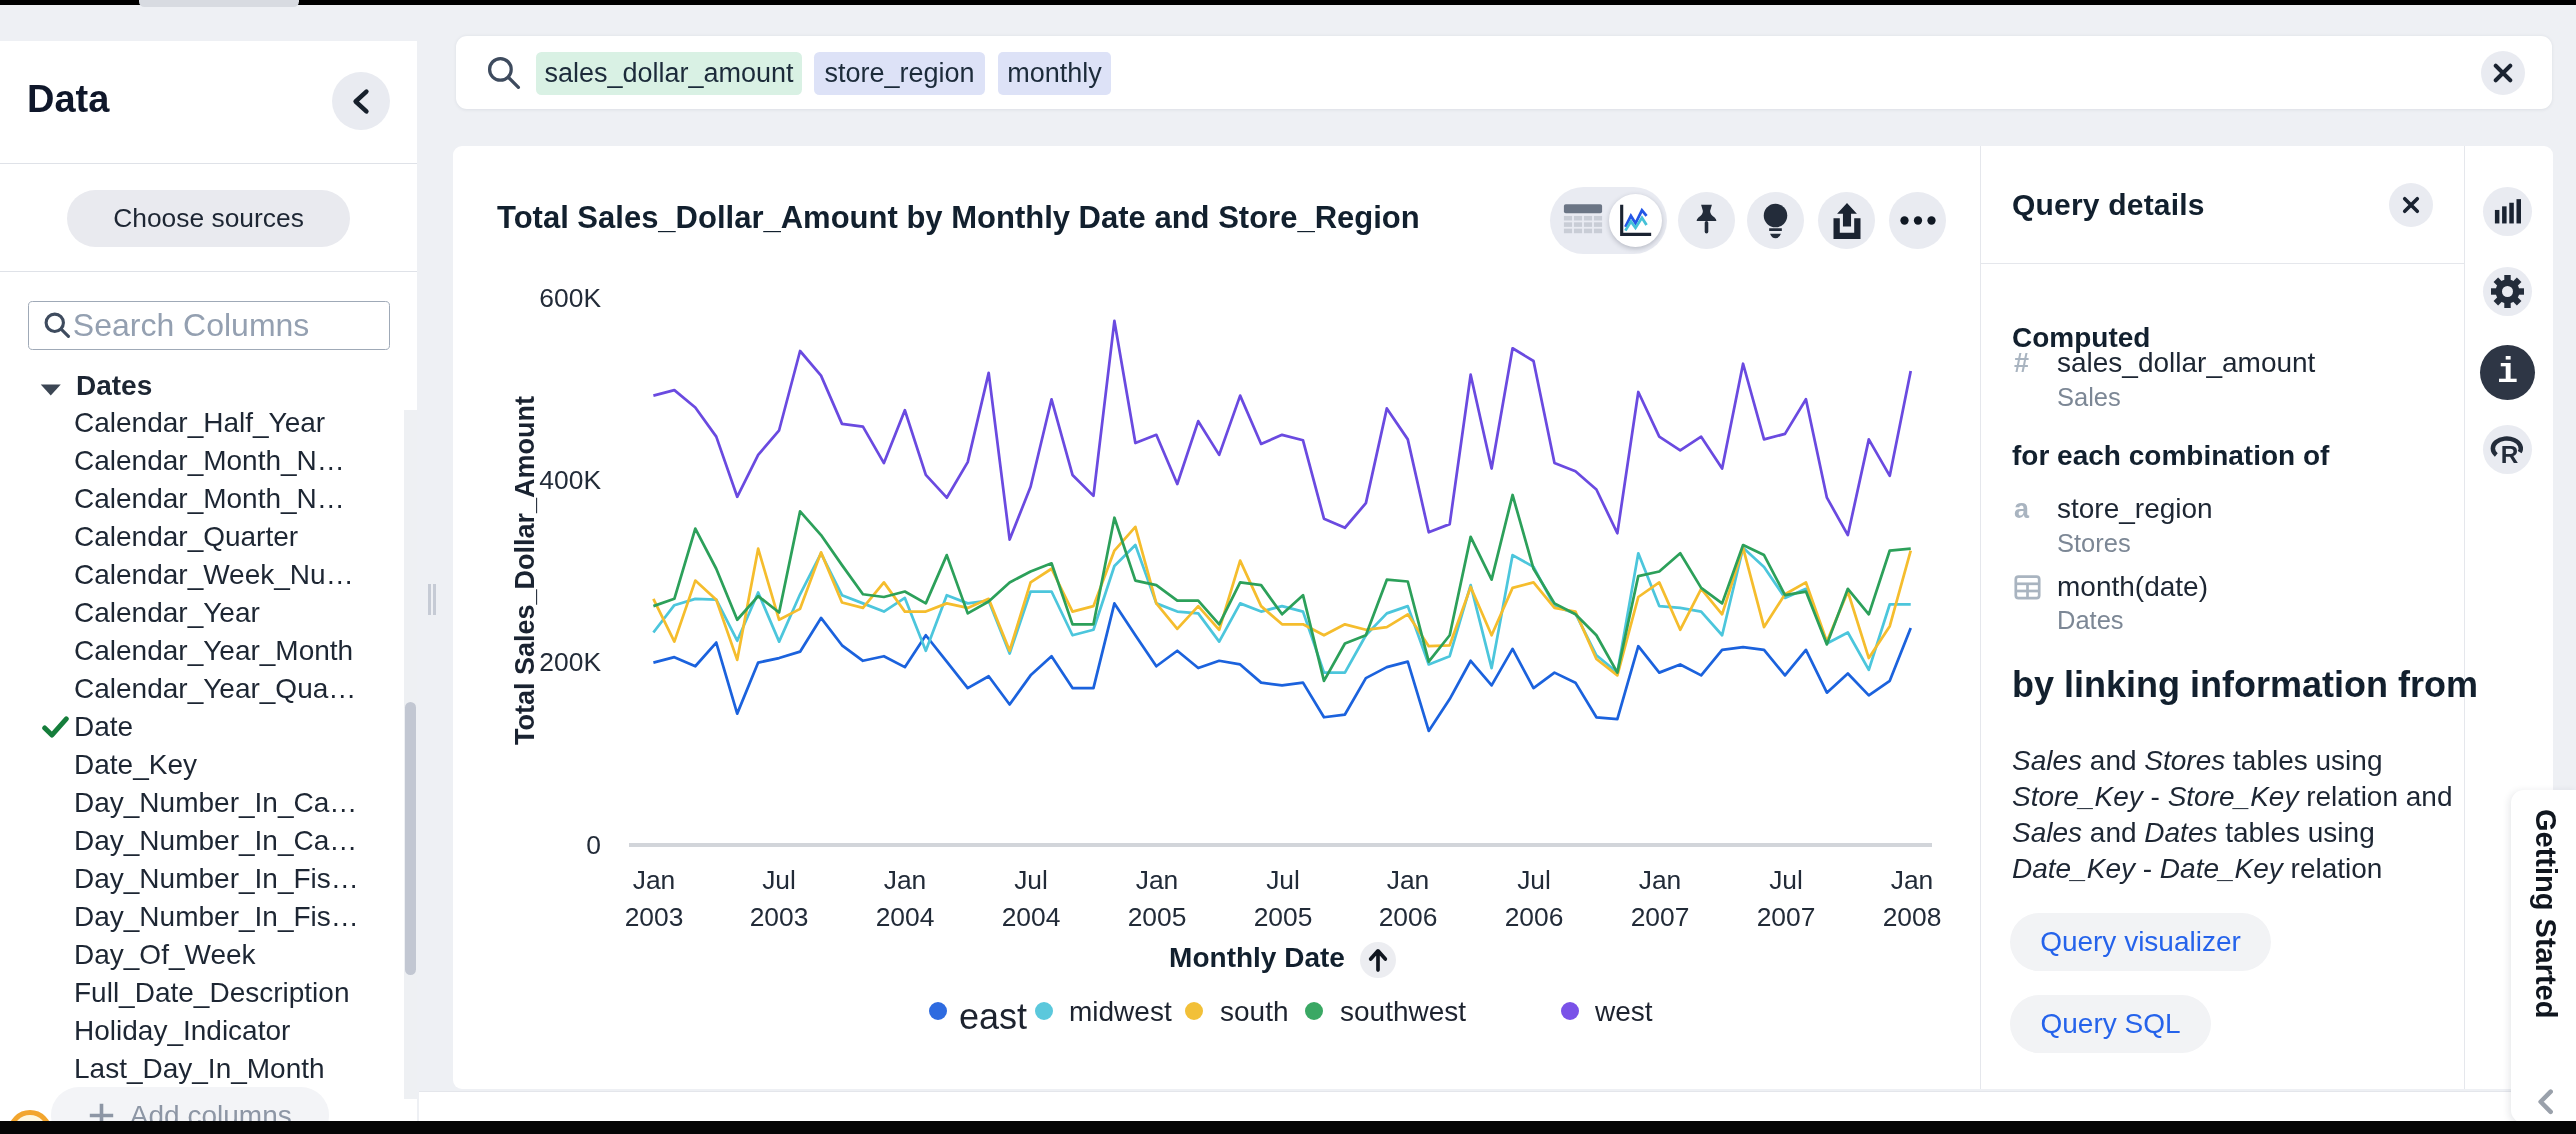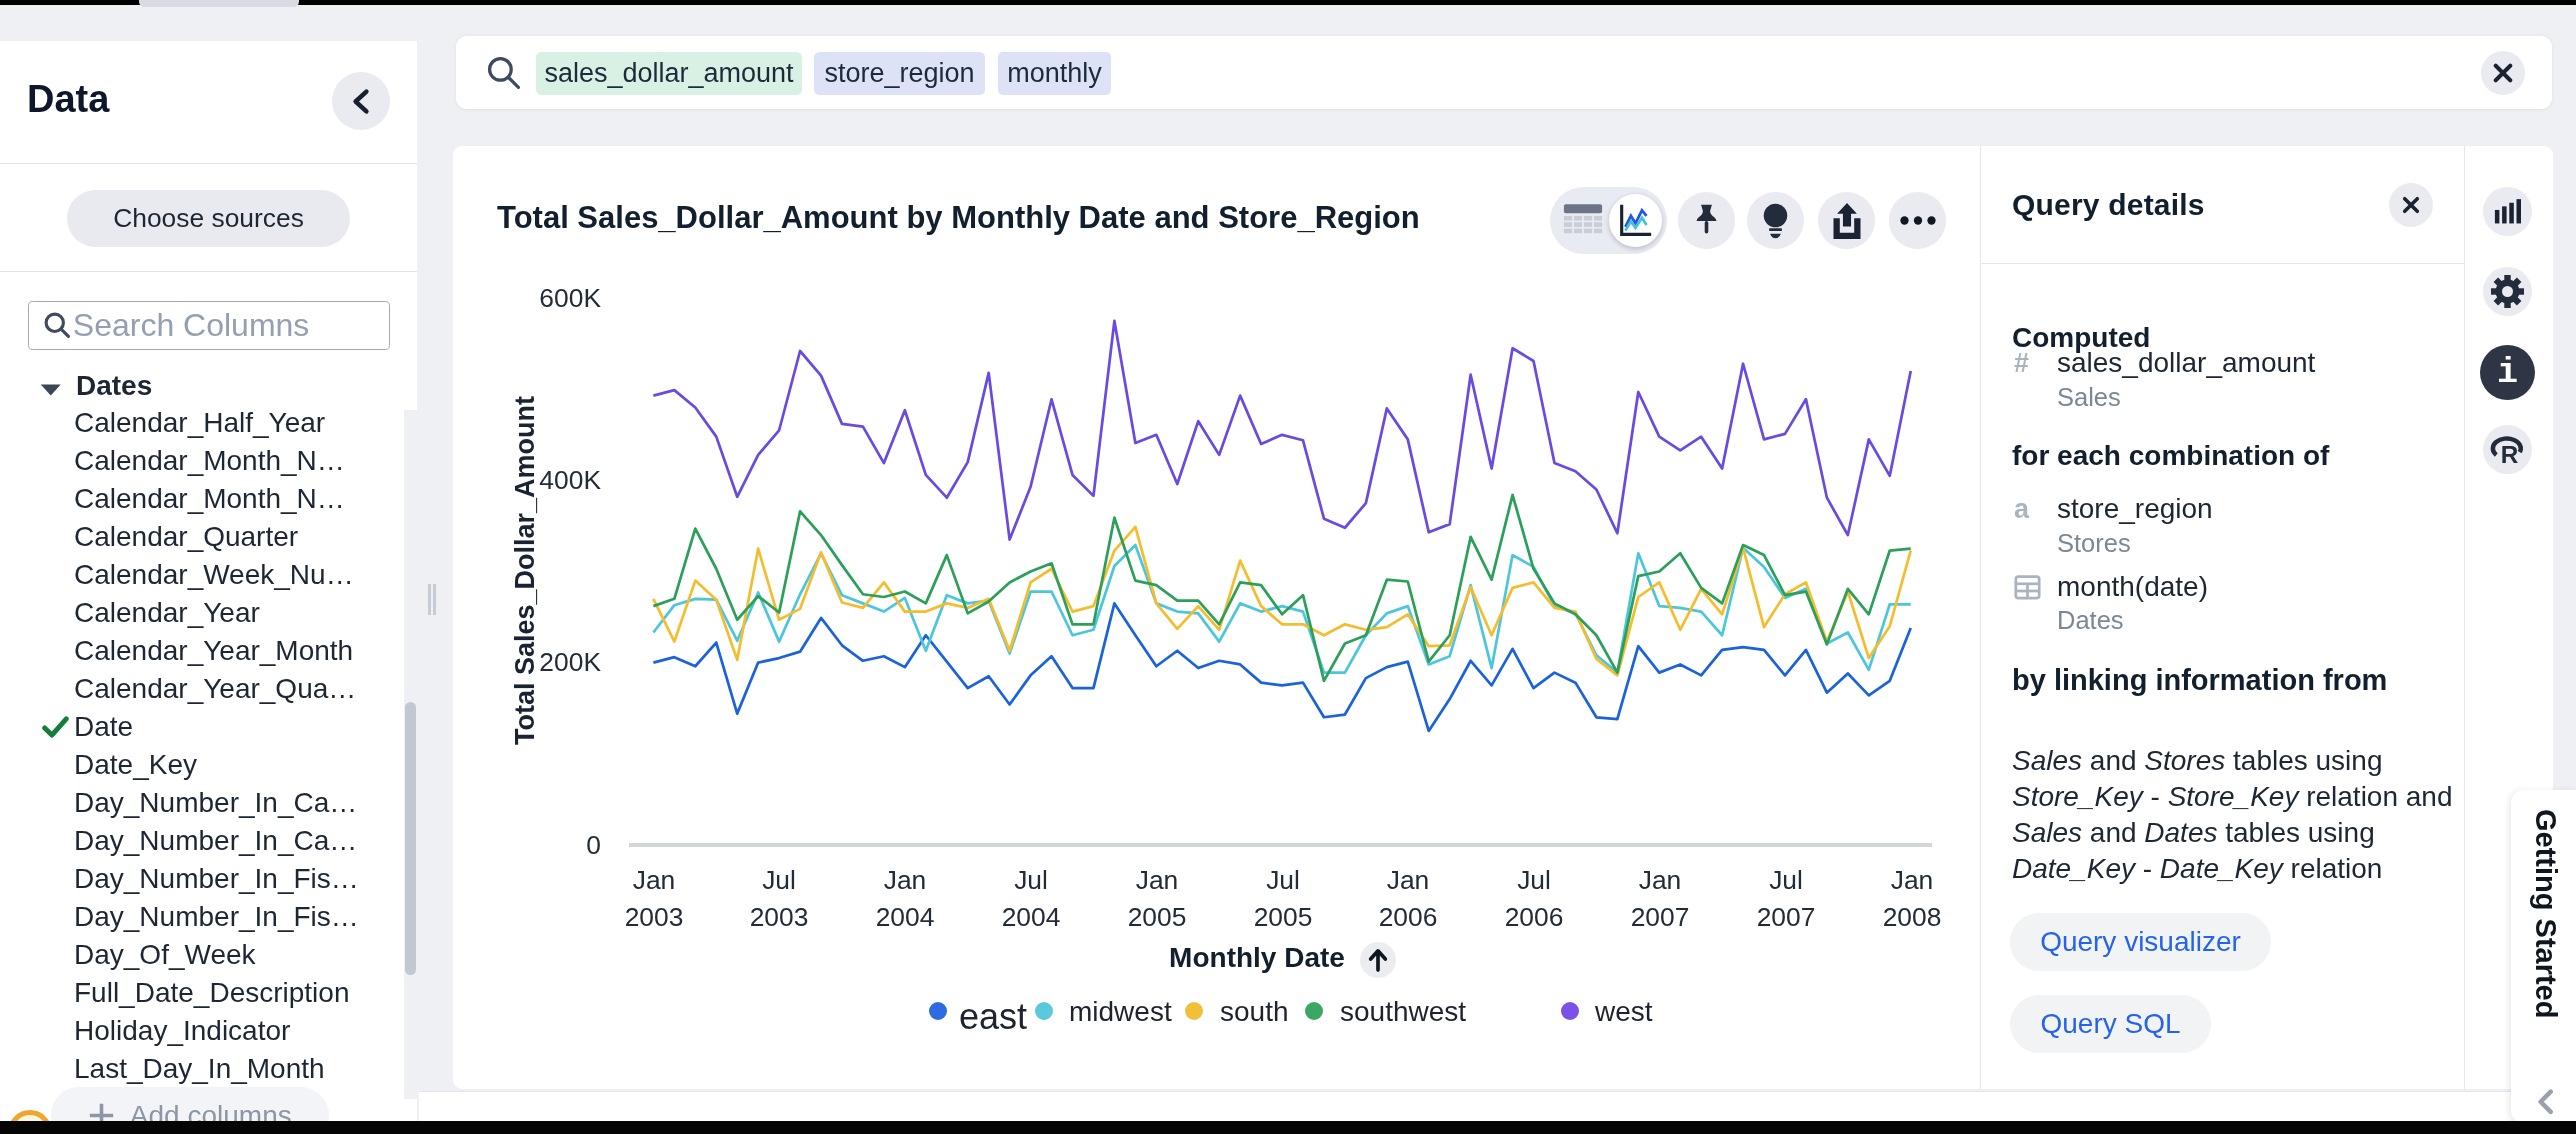--- a/index.html
+++ b/index.html
@@ -192,21 +192,21 @@
     <div class="abs" style="left:1604px;top:347px;font-size:28px;color:#1d2633;">store_region</div>
     <div class="abs" style="left:1604px;top:383px;font-size:25.5px;color:#7c8795;">Stores</div>
     <svg class="abs" style="left:1561px;top:427px;" width="27" height="27" viewBox="0 0 30 30">
         <rect x="2" y="4" width="26" height="24" rx="3" fill="none" stroke="#a9b4c0" stroke-width="3"></rect>
         <line x1="2" y1="12" x2="28" y2="12" stroke="#a9b4c0" stroke-width="3"></line>
         <line x1="15" y1="12" x2="15" y2="28" stroke="#a9b4c0" stroke-width="3"></line>
         <line x1="2" y1="20" x2="28" y2="20" stroke="#a9b4c0" stroke-width="3"></line>
       </svg>
     <div class="abs" style="left:1604px;top:425px;font-size:28px;color:#1d2633;">month(date)</div>
     <div class="abs" style="left:1604px;top:460px;font-size:25.5px;color:#7c8795;">Dates</div>
-    <div class="abs" style="left:1559px;top:518px;font-size:29px;font-weight:bold;color:#12202e;">by linking information from</div>
+    <div class="abs" style="left:1559px;top:518px;font-size:36px;font-weight:bold;color:#12202e;">by linking information from</div>
     <div class="abs" style="left:1559px;top:571px;width:510px;font-size:28px;color:#1d2633;line-height:36px;white-space:nowrap;margin-top:26px;"><i>Sales</i> and <i>Stores</i> tables using<br><i>Store_Key</i> - <i>Store_Key</i> relation and<br><i>Sales</i> and <i>Dates</i> tables using<br><i>Date_Key</i> - <i>Date_Key</i> relation</div>
     <div class="abs" style="left:1557px;top:767px;width:261px;height:58px;background:#f2f3f5;border-radius:29px;display:flex;align-items:center;justify-content:center;font-size:28px;color:#2563eb;">Query visualizer</div>
     <div class="abs" style="left:1557px;top:849px;width:201px;height:58px;background:#f2f3f5;border-radius:29px;display:flex;align-items:center;justify-content:center;font-size:28px;color:#2563eb;">Query SQL</div>
 
     <div class="circle-btn abs" style="left:2030px;top:41px;width:49px;height:49px;">
       <svg width="27" height="25.5" viewBox="0 0 30 28">
           <rect x="1" y="12" width="5" height="15" fill="#1a2331"></rect>
           <rect x="9" y="8" width="5" height="19" fill="#1a2331"></rect>
           <rect x="17" y="4" width="5" height="23" fill="#1a2331"></rect>
           <rect x="25" y="0" width="5" height="27" fill="#1a2331"></rect>

